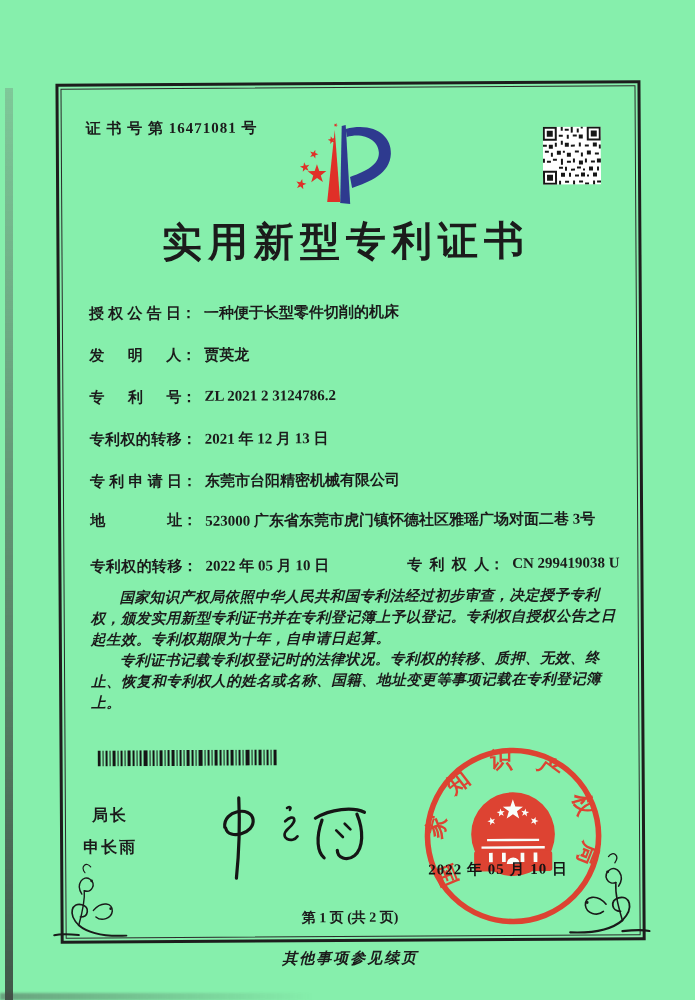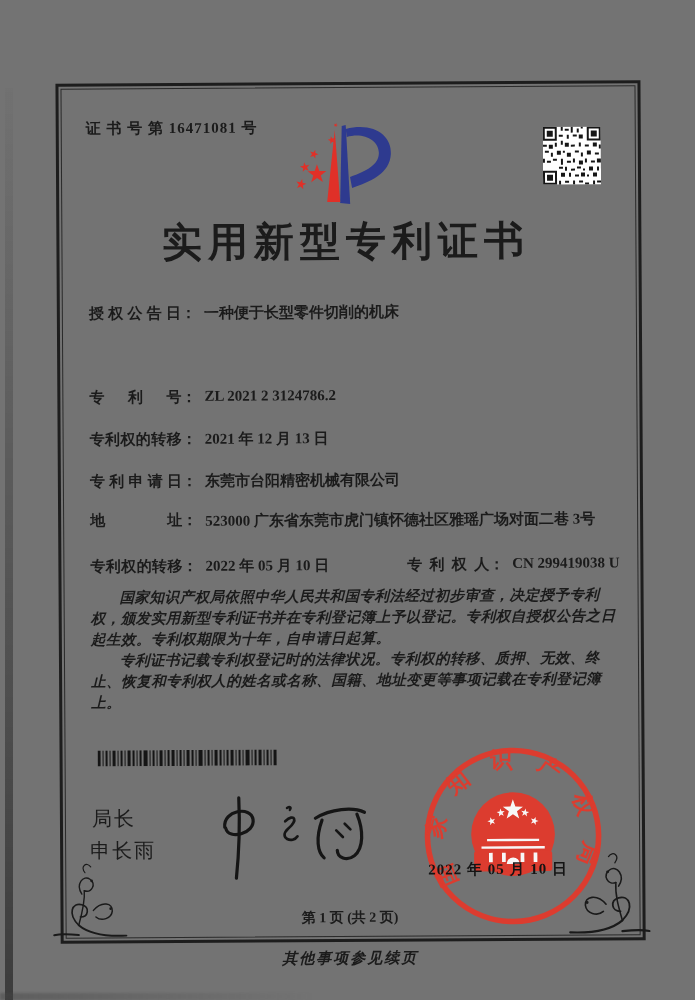--- a/index.html
+++ b/index.html
@@ -1,16 +1,16 @@
 <!DOCTYPE html>
 <html><head>
 <meta charset="utf-8">
 <style>
   html,body{margin:0;padding:0;background:#ffffff;}
-  .canvas{position:relative;width:695px;height:1000px;background:#737373;overflow:hidden;
+  .canvas{position:relative;width:695px;height:1000px;background:#86efac;overflow:hidden;
           font-family:"Liberation Serif","DejaVu Serif",serif;color:#1b1b1b;}
   .tilt{position:absolute;inset:0;transform:rotate(-0.35deg);transform-origin:50% 50%;}
 
   
   .edge-left{position:absolute;left:5px;top:88px;bottom:0;width:8px;
              background:linear-gradient(to bottom,rgba(110,110,110,.30),rgba(45,45,45,.78));
              filter:blur(.6px);}
   .edge-bottom{position:absolute;left:0;bottom:0;height:7px;width:45%;
              background:linear-gradient(to right,rgba(70,70,70,.45),rgba(120,120,120,0));filter:blur(.8px);}
 
@@ -26,21 +26,21 @@
   .row{position:absolute;left:90px;font-size:15px;font-weight:bold;white-space:nowrap;}
   .lbl{display:inline-block;width:92px;text-align:justify;text-align-last:justify;vertical-align:top;}
   .colon{display:inline-block;margin-right:8px;vertical-align:top;}
   .val{display:inline-block;vertical-align:top;}
   .val-wrap{white-space:normal;width:434px;line-height:21px;}
 
   .paras{position:absolute;left:90px;top:586px;width:528px;font-size:14.5px;line-height:21px;
          font-style:italic;letter-spacing:.5px;}
   .paras p{margin:0;text-indent:2em;font-weight:bold;}
 
-  .director{font-size:20px;font-weight:normal;letter-spacing:2px;}
+  .director{font-size:16px;font-weight:bold;letter-spacing:2px;}
 
   .seal{opacity:.95;}
   .seal-date{left:426px;top:861px;font-size:15px;font-weight:bold;letter-spacing:1px;color:#141414;
              white-space:nowrap;}
 
   .page-info{left:58px;top:909px;width:579px;text-align:center;font-size:14px;font-weight:bold;}
   .note{left:0;top:949px;width:695px;text-align:center;font-size:15px;font-weight:bold;font-style:italic;
         letter-spacing:2px;}
 </style>
 </head>
@@ -91,20 +91,23 @@
                  M9 23h2v2h-2z M13 23h1v2h-1z M16 24h2v1h-2z M19 23h2v2h-2z M22 24h1v1h-1z M25 23h2v2h-2z
                  M8 27h1v2h-1z M11 27h2v1h-2z M15 27h1v2h-1z M18 27h2v1h-2z M21 28h2v1h-2z M25 27h1v2h-1z M27 27h2v1h-2z"></path>
       </g>
     </svg>
 
     <div class="abs title">实用新型专利证书</div>
 
     <div class="row" style="top:303px">
       <span class="lbl">授权公告日</span><span class="colon">：</span><span class="val">一种便于长型零件切削的机床</span>
     </div>
+    <div class="row" style="top:345px">
+      <span class="lbl">发明人</span><span class="colon">：</span><span class="val">贾英龙</span>
+    </div>
     <div class="row" style="top:387px">
       <span class="lbl">专利号</span><span class="colon">：</span><span class="val">ZL 2021 2 3124786.2</span>
     </div>
     <div class="row" style="top:429px">
       <span class="lbl">专利权的转移</span><span class="colon">：</span><span class="val">2021 年 12 月 13 日</span>
     </div>
     <div class="row" style="top:471px">
       <span class="lbl">专利申请日</span><span class="colon">：</span><span class="val">东莞市台阳精密机械有限公司</span>
     </div>
     <div class="row" style="top:510px">
@@ -118,21 +121,21 @@
     <div class="paras">
       <p>国家知识产权局依照中华人民共和国专利法经过初步审查，决定授予专利权，颁发实用新型专利证书并在专利登记簿上予以登记。专利权自授权公告之日起生效。专利权期限为十年，自申请日起算。</p>
       <p>专利证书记载专利权登记时的法律状况。专利权的转移、质押、无效、终止、恢复和专利权人的姓名或名称、国籍、地址变更等事项记载在专利登记簿上。</p>
     </div>
 
     <svg class="abs" style="left:96px;top:749px" width="180" height="16" viewBox="0 0 180 16">
       <path fill="#151515" d="M0 0h3v16H-0zM5 0h1v16H5zM8 0h2v16H8zM12 0h1v16h-1zM15 0h3v16h-3zM20 0h1v16h-1zM23 0h2v16h-2zM27 0h1v16h-1zM30 0h3v16h-3zM35 0h2v16h-2zM39 0h1v16h-1zM42 0h2v16h-2zM46 0h4v16h-4zM52 0h1v16h-1zM55 0h2v16h-2zM59 0h1v16h-1zM62 0h3v16h-3zM67 0h1v16h-1zM70 0h2v16h-2zM74 0h3v16h-3zM79 0h1v16h-1zM82 0h2v16h-2zM86 0h1v16h-1zM89 0h3v16h-3zM94 0h2v16h-2zM98 0h1v16h-1zM101 0h4v16h-4zM107 0h1v16h-1zM110 0h2v16h-2zM114 0h1v16h-1zM117 0h3v16h-3zM122 0h2v16h-2zM126 0h1v16h-1zM129 0h2v16h-2zM133 0h3v16h-3zM138 0h1v16h-1zM141 0h2v16h-2zM145 0h1v16h-1zM148 0h4v16h-4zM154 0h1v16h-1zM157 0h2v16h-2zM161 0h3v16h-3zM166 0h1v16h-1zM169 0h2v16h-2zM173 0h1v16h-1zM176 0h3v16h-3z"></path>
     </svg>
 
     <div class="abs director" style="left:90px;top:804px">局长</div>
-    <div class="abs director" style="left:88px;top:836px">申长雨</div>
+    <div class="abs director" style="left:81px;top:836px">申长雨</div>
 
     <svg class="abs" style="left:202px;top:792px" width="170" height="88" viewBox="0 0 180 92">
       <g fill="none" stroke="#151515" stroke-width="3.4" stroke-linecap="round" stroke-linejoin="round">
         <path d="M22,36 C20,18 50,13 52,28 C54,43 26,50 23,37"></path>
         <path d="M37,5 C38,30 37,62 34,90"></path>
         <path d="M86,30 C96,21 100,29 89,38 C78,48 94,54 99,46" stroke-width="2.8"></path>
         <path d="M88,16 C91,14 93,15 91,18" stroke-width="2.6"></path>
         <path d="M118,27 C134,17 158,15 170,21"></path>
         <path d="M125,29 C118,48 120,63 127,69"></path>
         <path d="M162,23 C169,40 169,59 159,67 C151,73 141,69 141,61"></path>

